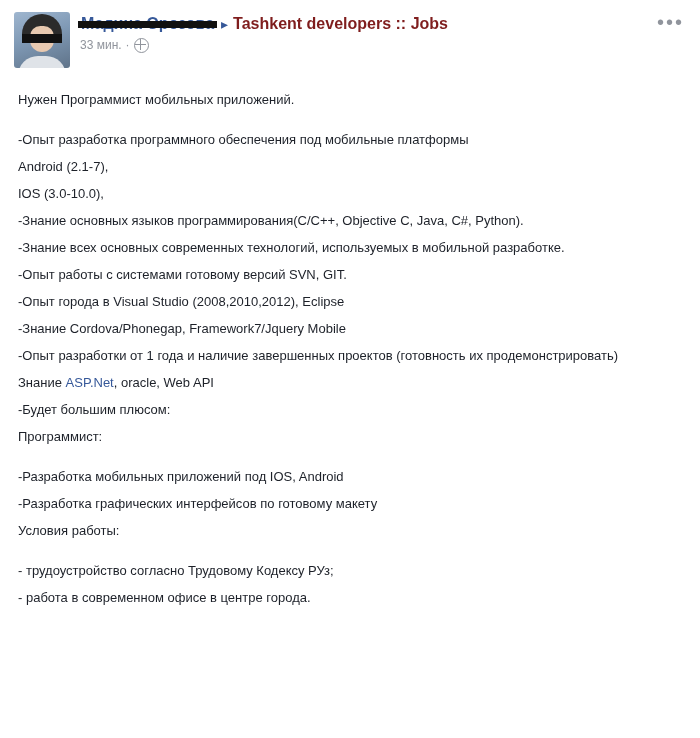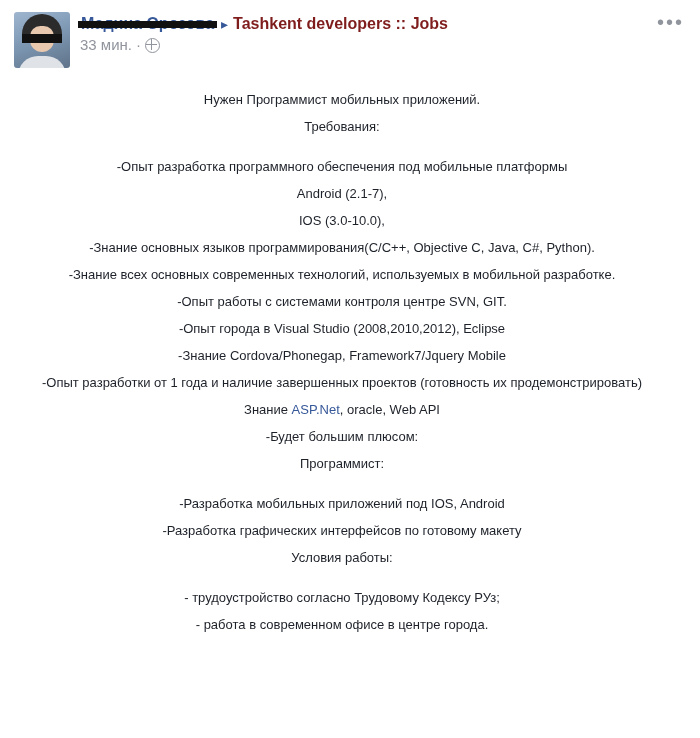--- a/index.html
+++ b/index.html
@@ -13,21 +13,20 @@
     font-family: "Liberation Sans", sans-serif;
     -webkit-font-smoothing: antialiased;
   }
   .post-card {
     position: relative;
     width: 700px;
     height: 738px;
     background: #ffffff;
     box-sizing: border-box;
     overflow: hidden;
-    text-align: center;
   }
   .post-header {
     display: flex;
     align-items: flex-start;
     padding: 12px 14px 0 14px;
     box-sizing: border-box;
     position: relative;
   }
   .avatar {
     width: 56px;
@@ -108,21 +107,21 @@
     margin: 0 5px 0 6px;
     font-weight: normal;
     font-size: 14px;
   }
   .group-name {
     color: #7f1d1d;
     font-weight: bold;
   }
   .meta-line {
     margin-top: 3px;
-    font-size: 15px;
+    font-size: 12px;
     line-height: 16px;
     color: #90949c;
     display: flex;
     align-items: center;
   }
   .meta-sep {
     margin: 0 4px;
   }
   .globe-icon {
     display: inline-block;
@@ -204,28 +203,27 @@
         <span class="meta-sep">·</span>
         <span class="globe-icon"></span>
       </div>
     </div>
 
     <div class="more-button">•••</div>
   </div>
 
   <div class="post-body">
     <p>Нужен Программист мобильных приложений.</p>
-    <p>Требования:</p>
     <div class="blank"></div>
     <p>-Опыт разработка программного обеспечения под мобильные платформы</p>
     <p>Android (2.1-7),</p>
     <p>IOS (3.0-10.0),</p>
     <p>-Знание основных языков программирования(C/C++, Objective C, Java, C#, Python).</p>
     <p>-Знание всех основных современных технологий, используемых в мобильной разработке.</p>
-    <p>-Опыт работы с системами контроля центре SVN, GIT.</p>
+    <p>-Опыт работы с системами готовому версий SVN, GIT.</p>
     <p>-Опыт города в Visual Studio (2008,2010,2012), Eclipse</p>
     <p>-Знание Cordova/Phonegap, Framework7/Jquery Mobile</p>
     <p>-Опыт разработки от 1 года и наличие завершенных проектов (готовность их продемонстрировать)</p>
     <p><span>Знание </span><span class="link">ASP.Net</span><span>, oracle, Web API</span></p>
     <p>-Будет большим плюсом:</p>
     <p>Программист:</p>
     <div class="blank"></div>
     <p>-Разработка мобильных приложений под IOS, Android</p>
     <p>-Разработка графических интерфейсов по готовому макету</p>
     <p>Условия работы:</p>

